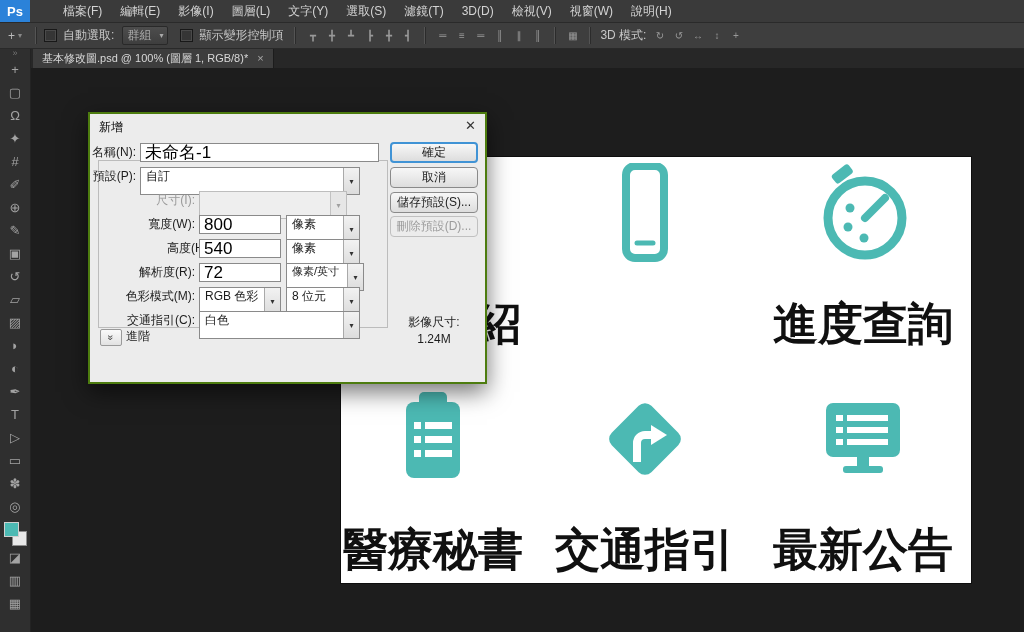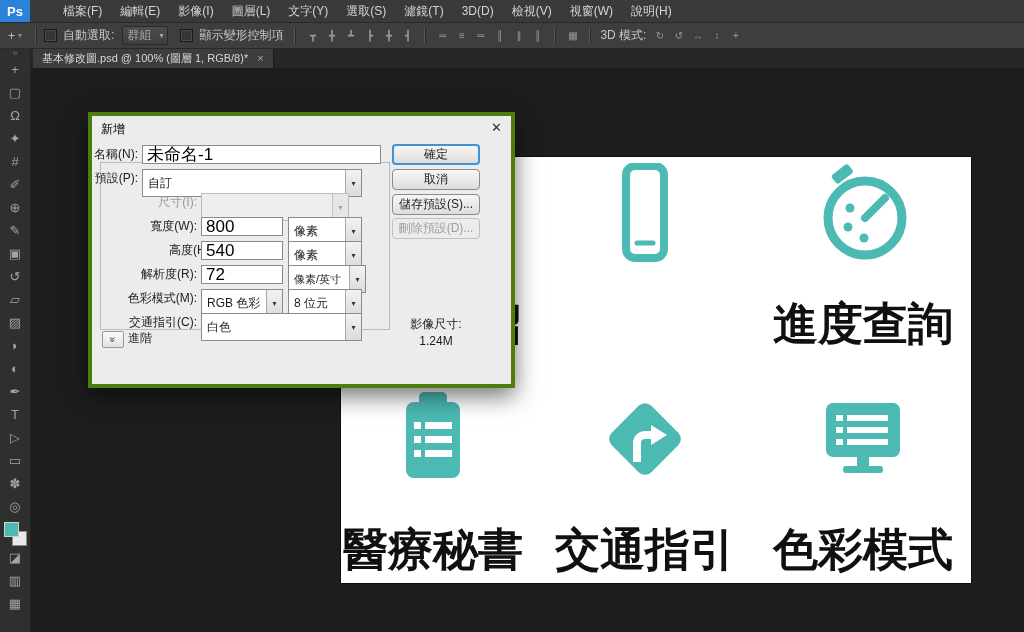--- a/index.html
+++ b/index.html
@@ -47,30 +47,30 @@
   .doc{position:absolute;left:341px;top:157px;width:630px;height:426px;background:#ffffff;
     box-shadow:0 0 0 1px #0e0e0e;z-index:1;overflow:hidden;}
   .cell{position:absolute;width:200px;display:flex;flex-direction:column;align-items:center;}
   .cell-icon{width:100px;height:100px;}
   .cell-label{margin-top:38px;font-size:45px;line-height:1;color:#101010;white-space:nowrap;
     font-family:"DejaVu Serif","Liberation Serif",serif;font-weight:600;}
   .cell-label.partial{width:176px;text-align:right;}
 
   
   .dialog{position:absolute;left:88px;top:112px;width:395px;height:268px;background:#ececec;
-    border:4px solid #4d7c0f;box-shadow:0 8px 22px rgba(0,0,0,.55);z-index:10;font-size:12px;color:#1c1c1c;padding-left:24px;}
+    border:2px solid #4d7c0f;box-shadow:0 8px 22px rgba(0,0,0,.55);z-index:10;font-size:12px;color:#1c1c1c;}
   .dlg-title{position:absolute;left:9px;top:5px;font-size:12px;color:#000;}
   .dlg-close{position:absolute;right:9px;top:4px;font-size:13px;color:#333;}
   .groupbox{position:absolute;left:8px;top:46px;width:288px;height:166px;border:1px solid #bcbcbc;}
   .lb{position:absolute;line-height:19px;text-align:right;color:#1c1c1c;}
   .lb.dis{color:#9a9a9a;}
   .txt{position:absolute;height:19px;border:1px solid #8a8a8a;background:#fff;font-size:17px;
     padding:0 4px;box-sizing:border-box;font-family:"Liberation Sans",sans-serif;}
   .dd{position:absolute;height:28px;background:#fff;border:1px solid #8a8a8a;box-sizing:border-box;
-    display:flex;align-items:center;padding:0 18px 0 5px;overflow:hidden;white-space:nowrap;}
+    display:flex;padding:0 18px 0 5px;overflow:hidden;white-space:nowrap;}
   .dd .arr{position:absolute;right:0;top:0;bottom:0;width:15px;background:linear-gradient(#f2f2f2,#dcdcdc);
     border-left:1px solid #a9a9a9;display:flex;align-items:center;justify-content:center;
     font-size:8px;color:#333;}
   .dd.dis{background:#eeeeee;border-color:#bdbdbd;color:#9a9a9a;}
   .dd.dis .arr{background:#e6e6e6;border-left-color:#c2c2c2;color:#9f9f9f;}
   .btn{position:absolute;left:300px;width:88px;height:21px;background:linear-gradient(#f7f7f7,#dddddd);
     border:1px solid #8a8a8a;border-radius:4px;font-size:12px;text-align:center;line-height:19px;
     box-sizing:border-box;}
   .btn.ok{border:2px solid #4093d5;line-height:16px;}
   .btn.dis{color:#9b9b9b;background:#ececec;border-color:#c0c0c0;}
@@ -247,21 +247,21 @@
             <rect x="13" y="14" width="74" height="54" rx="7" fill="#4cb9b3"></rect>
             <rect x="23" y="26" width="7" height="6" fill="#fff"></rect>
             <rect x="34" y="26" width="41" height="6" fill="#fff"></rect>
             <rect x="23" y="38" width="7" height="6" fill="#fff"></rect>
             <rect x="34" y="38" width="41" height="6" fill="#fff"></rect>
             <rect x="23" y="50" width="7" height="6" fill="#fff"></rect>
             <rect x="34" y="50" width="41" height="6" fill="#fff"></rect>
             <rect x="44" y="68" width="12" height="9" fill="#4cb9b3"></rect>
             <rect x="30" y="77" width="40" height="7" rx="3" fill="#4cb9b3"></rect>
           </svg></div>
-        <div class="cell-label">色彩模式</div>
+        <div class="cell-label">最新公告</div>
       </div>
     </div>
 
   <div class="dialog">
     <div class="dlg-title">新增</div>
     <div class="dlg-close">✕</div>
 
     <div class="groupbox"></div>
 
     <span class="lb" style="left:0;top:29px;width:46px;">名稱(N):</span>

